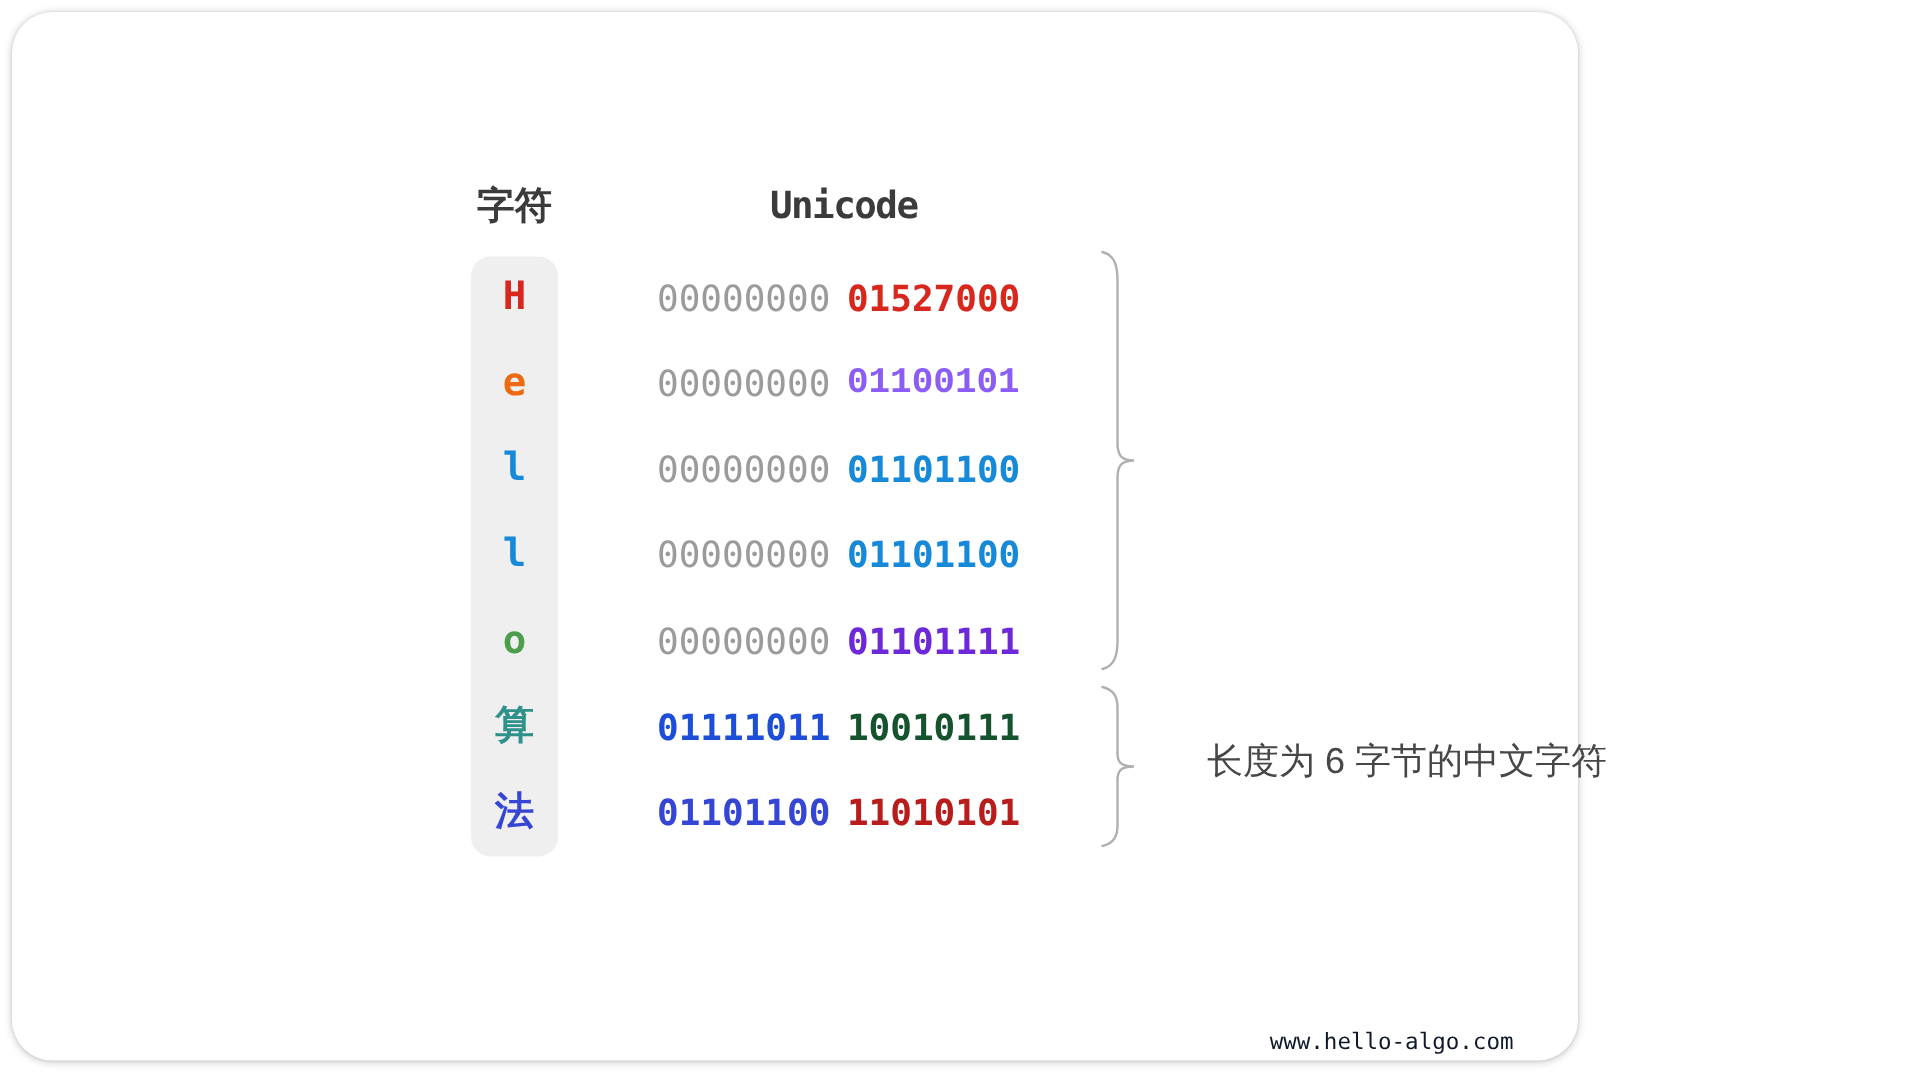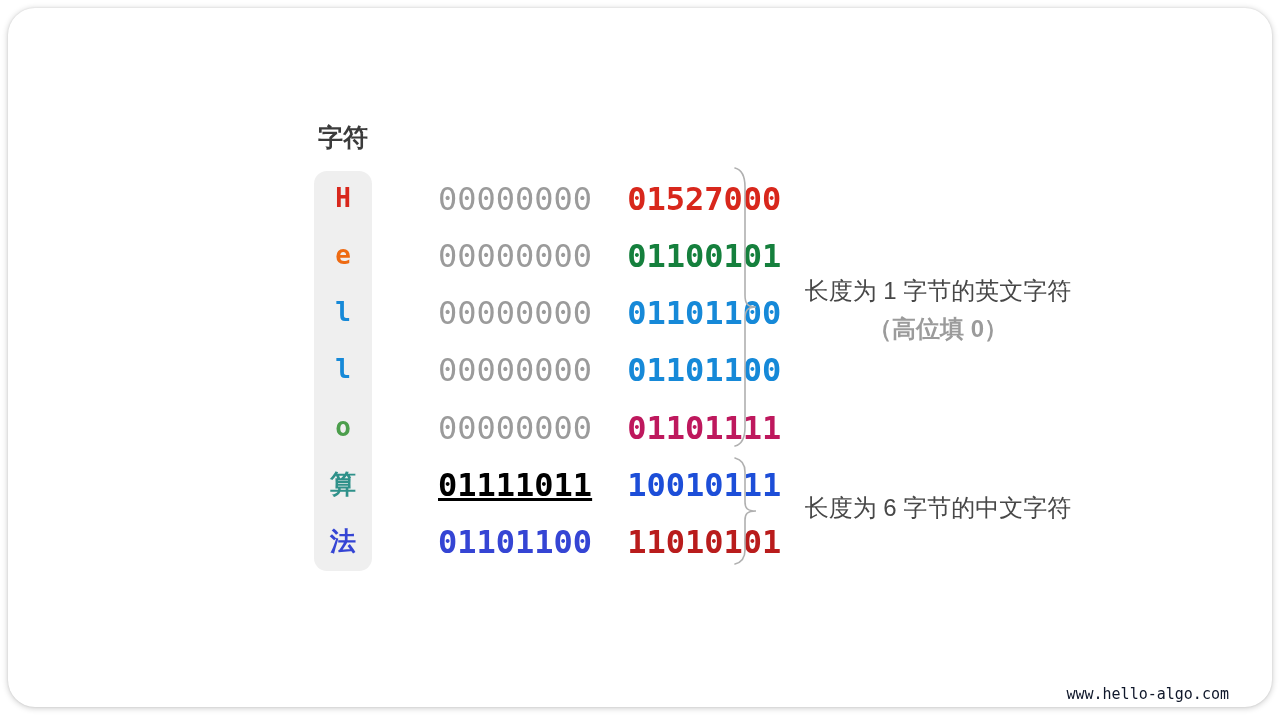--- a/index.html
+++ b/index.html
@@ -11,21 +11,21 @@
   .stage {
     position: relative;
     width: 1280px;
     height: 720px;
     overflow: hidden;
   }
   .card {
     position: absolute;
     left: 8px;
     top: 8px;
-    width: 1264px;
+    width: 1044px;
     height: 699px;
     background: #ffffff;
     border-radius: 27px;
     box-shadow: 0 1px 6px rgba(0,0,0,0.22), 0 0 2px rgba(0,0,0,0.10);
   }
   
   .hdr {
     position: absolute;
     top: 114px;
     height: 30px;
@@ -81,24 +81,24 @@
     text-align: center;
     font-family: "DejaVu Sans Mono", monospace;
     font-size: 26px;
     font-weight: 700;
   }
   .bin-cells {
     position: absolute;
     left: 430px;
     height: 57px;
     display: flex;
-    gap: 35px;
+    gap: 11px;
     align-items: center;
     font-family: "DejaVu Sans Mono", monospace;
-    font-size: 32px;
+    font-size: 24px;
   }
   .byte1 { font-weight: 400; }
   .byte2 { font-weight: 700; }
   .row.cjk .byte1 { font-weight: 700; }
   
   .brace {
     position: absolute;
     left: 726px;
   }
   .brace-english { top: 159px; }
@@ -128,64 +128,65 @@
     font-size: 15px;
   }
 </style>
 </head>
 <body>
 
 <div class="stage">
   <div class="card">
 
     <div class="hdr hdr-char" style="color: rgb(59, 59, 59);">字符</div>
+    <div class="hdr hdr-unicode" style="color: rgb(59, 59, 59);">Unicode</div>
 
     <div class="char-col-bg" style="background: rgb(239, 239, 239);"></div>
 
     <div class="rows">
       <div class="row">
         <div class="char-cell" style="color: rgb(216, 39, 28);">H</div>
         <div class="bin-cells">
           <span class="byte1" style="color: rgb(155, 155, 155);">00000000</span>
           <span class="byte2" style="color: rgb(216, 39, 28);">01527000</span>
         </div>
       </div>
       <div class="row">
         <div class="char-cell" style="color: rgb(238, 106, 18);">e</div>
         <div class="bin-cells">
           <span class="byte1" style="color: rgb(155, 155, 155);">00000000</span>
-          <span class="byte2" style="color: #15803d;">01100101</span>
+          <span class="byte2" style="color: #8b5cf6; font-family: Liberation Mono, monospace;">01100101</span>
         </div>
       </div>
       <div class="row">
         <div class="char-cell" style="color: rgb(22, 137, 216);">l</div>
         <div class="bin-cells">
           <span class="byte1" style="color: rgb(155, 155, 155);">00000000</span>
           <span class="byte2" style="color: rgb(22, 137, 216);">01101100</span>
         </div>
       </div>
       <div class="row">
         <div class="char-cell" style="color: rgb(22, 137, 216);">l</div>
         <div class="bin-cells">
           <span class="byte1" style="color: rgb(155, 155, 155);">00000000</span>
           <span class="byte2" style="color: rgb(22, 137, 216);">01101100</span>
         </div>
       </div>
       <div class="row">
         <div class="char-cell" style="color: rgb(76, 158, 76);">o</div>
         <div class="bin-cells">
           <span class="byte1" style="color: rgb(155, 155, 155);">00000000</span>
-          <span class="byte2" style="color: #be185d;">01101111</span>
+          <span class="byte2" style="color: #6d28d9;">01101111</span>
         </div>
       </div>
       <div class="row cjk">
         <div class="char-cell" style="color: rgb(47, 145, 138);">算</div>
         <div class="bin-cells">
-          <span class="byte1" style="color: #000000; text-decoration: underline;">01111011</span>
-          <span class="byte2" style="color: #1d4ed8;">10010111</span>
+          <span class="byte1" style="color: #1d4ed8;">01111011</span>
+          <span class="byte2" style="color: #14532d;">10010111</span>
         </div>
       </div>
       <div class="row cjk">
         <div class="char-cell" style="color: rgb(53, 69, 212);">法</div>
         <div class="bin-cells">
           <span class="byte1" style="color: rgb(53, 69, 212);">01101100</span>
           <span class="byte2" style="color: #b91c1c;">11010101</span>
         </div>
       </div>
     </div>
@@ -195,24 +196,20 @@
         <path d="M1,1 C9,3 11,10 11,20 L11,128 C11,136 13,140 22,140 C13,140 11,144 11,152 L11,260 C11,270 9,277 1,279"></path>
       </svg>
     </div>
 
     <div class="brace brace-chinese" style="color: rgb(176, 176, 176);">
       <svg width="24" height="108" viewBox="0 0 24 108" fill="none" stroke="currentColor" stroke-width="1.6" stroke-linecap="round">
         <path d="M1,1 C9,3 11,8 11,15 L11,45 C11,51 13,54 22,54 C13,54 11,57 11,63 L11,93 C11,100 9,105 1,107"></path>
       </svg>
     </div>
 
-    <div class="annotation annotation-english">
-      <div class="line1" style="color: rgb(71, 71, 71);">长度为 1 字节的英文字符</div>
-      <div class="line2" style="color: rgb(155, 155, 155);">（高位填 0）</div>
-    </div>
     <div class="annotation annotation-chinese">
       <div class="line1" style="color: rgb(71, 71, 71);">长度为 6 字节的中文字符</div>
     </div>
 
     <div class="footer-url" style="color: #0f172a;">www.hello-algo.com</div>
 
   </div>
 </div>
 
 </body></html>

